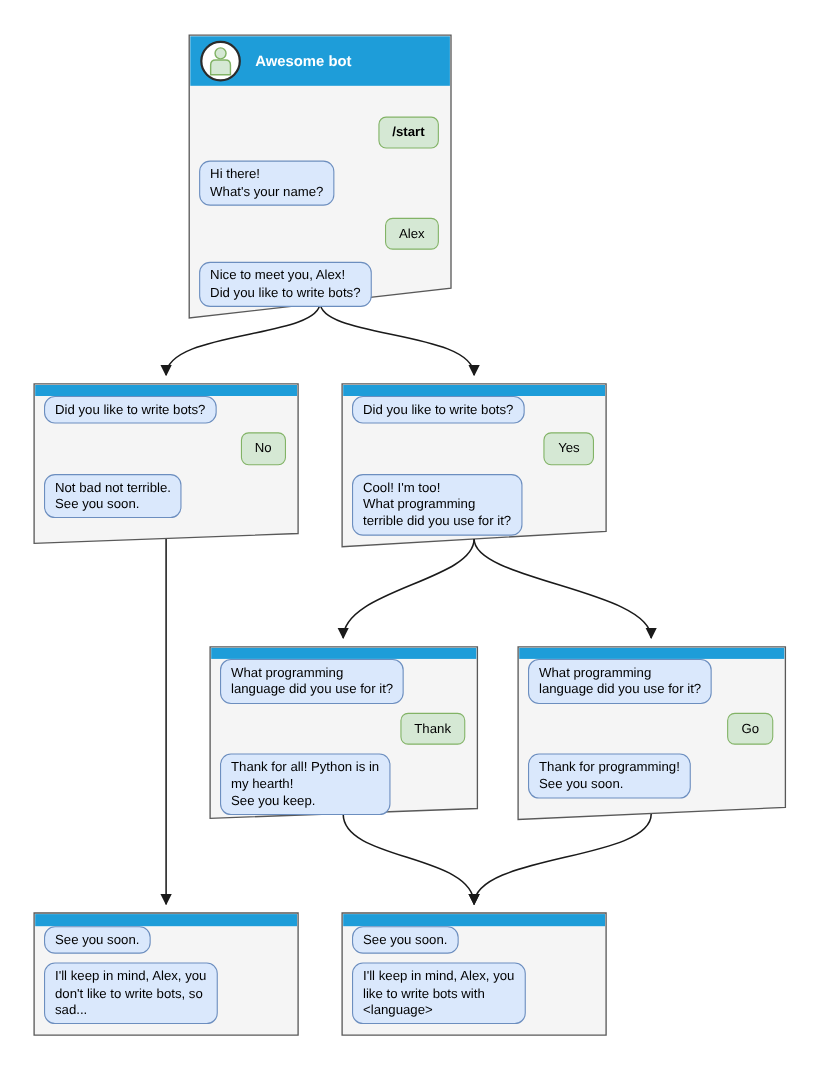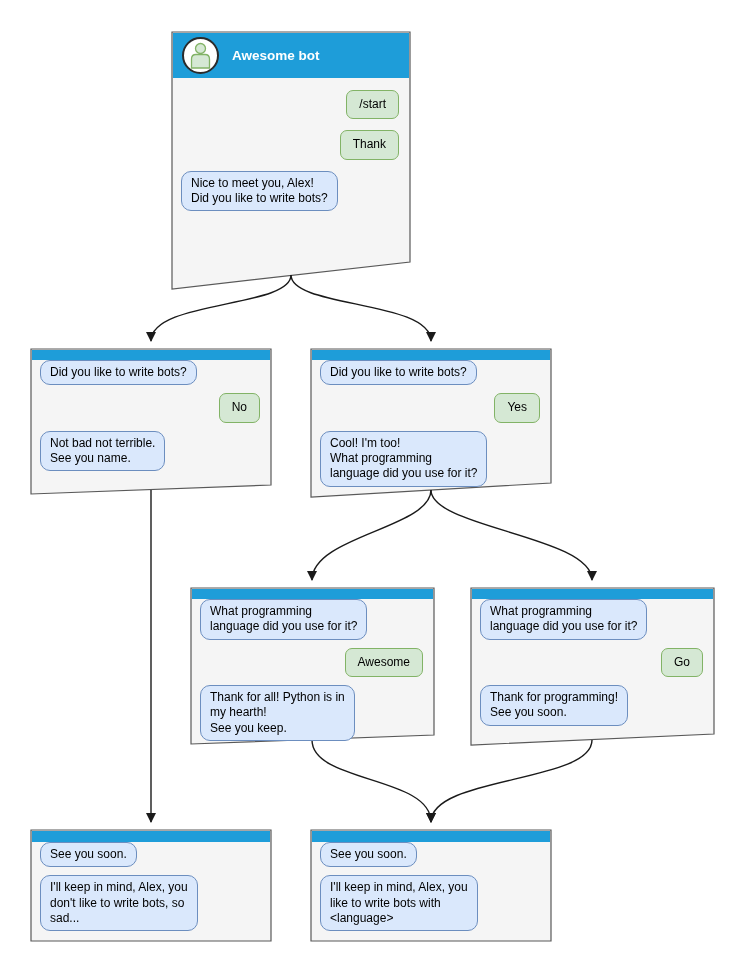--- a/index.html
+++ b/index.html
@@ -26,21 +26,21 @@
     position:absolute;display:flex;flex-direction:column;align-items:flex-start;
     box-sizing:border-box;padding:0 10px 0 8px;
   }
   .msg{
     font-size:12px;line-height:1.28;white-space:pre-line;
     padding:4px 9px;border:1px solid #6c8ebf;background:#dae8fc;
     border-radius:10px;max-width:190px;box-sizing:border-box;
   }
   .msg + .msg{margin-top:8px;}
   .content.gap-lg .msg + .msg{margin-top:11px;}
-  .content.gap-lg .msg:first-child{margin-top:12px;}
+  .content.gap-lg .msg:first-child{margin-top:28px;font-weight:bold;}
   .msg.user{
     background:#d5e8d4;border-color:#82b366;border-radius:7px;
     padding:6px 12px;align-self:flex-end;
   }
 </style>
 </head>
 <body>
 
 <div class="stage">
 
@@ -80,44 +80,46 @@
 
   <div class="hdr" style="left:32px;top:350px;width:238px;height:10px;"></div>
   <div class="hdr" style="left:312px;top:350px;width:238px;height:10px;"></div>
   <div class="hdr" style="left:192px;top:589px;width:241px;height:10px;"></div>
   <div class="hdr" style="left:472px;top:589px;width:241px;height:10px;"></div>
   <div class="hdr" style="left:32px;top:831px;width:238px;height:11px;"></div>
   <div class="hdr" style="left:312px;top:831px;width:238px;height:11px;"></div>
 
   <div class="content gap-lg" style="left:173px;top:78px;width:236px;">
     <div class="msg user">/start</div>
-    <div class="msg user">Thank</div>
+    <div class="msg">Hi there!
+What's your name?</div>
+    <div class="msg user">Alex</div>
     <div class="msg">Nice to meet you, Alex!
 Did you like to write bots?</div>
   </div>
 
   <div class="content" style="left:32px;top:360px;width:238px;">
     <div class="msg">Did you like to write bots?</div>
     <div class="msg user">No</div>
     <div class="msg">Not bad not terrible.
-See you name.</div>
+See you soon.</div>
   </div>
 
   <div class="content" style="left:312px;top:360px;width:238px;">
     <div class="msg">Did you like to write bots?</div>
     <div class="msg user">Yes</div>
     <div class="msg">Cool! I'm too!
 What programming
-language did you use for it?</div>
+terrible did you use for it?</div>
   </div>
 
   <div class="content" style="left:192px;top:599px;width:241px;">
     <div class="msg">What programming
 language did you use for it?</div>
-    <div class="msg user">Awesome</div>
+    <div class="msg user">Thank</div>
     <div class="msg">Thank for all! Python is in
 my hearth!
 See you keep.</div>
   </div>
 
   <div class="content" style="left:472px;top:599px;width:241px;">
     <div class="msg">What programming
 language did you use for it?</div>
     <div class="msg user">Go</div>
     <div class="msg">Thank for programming!

